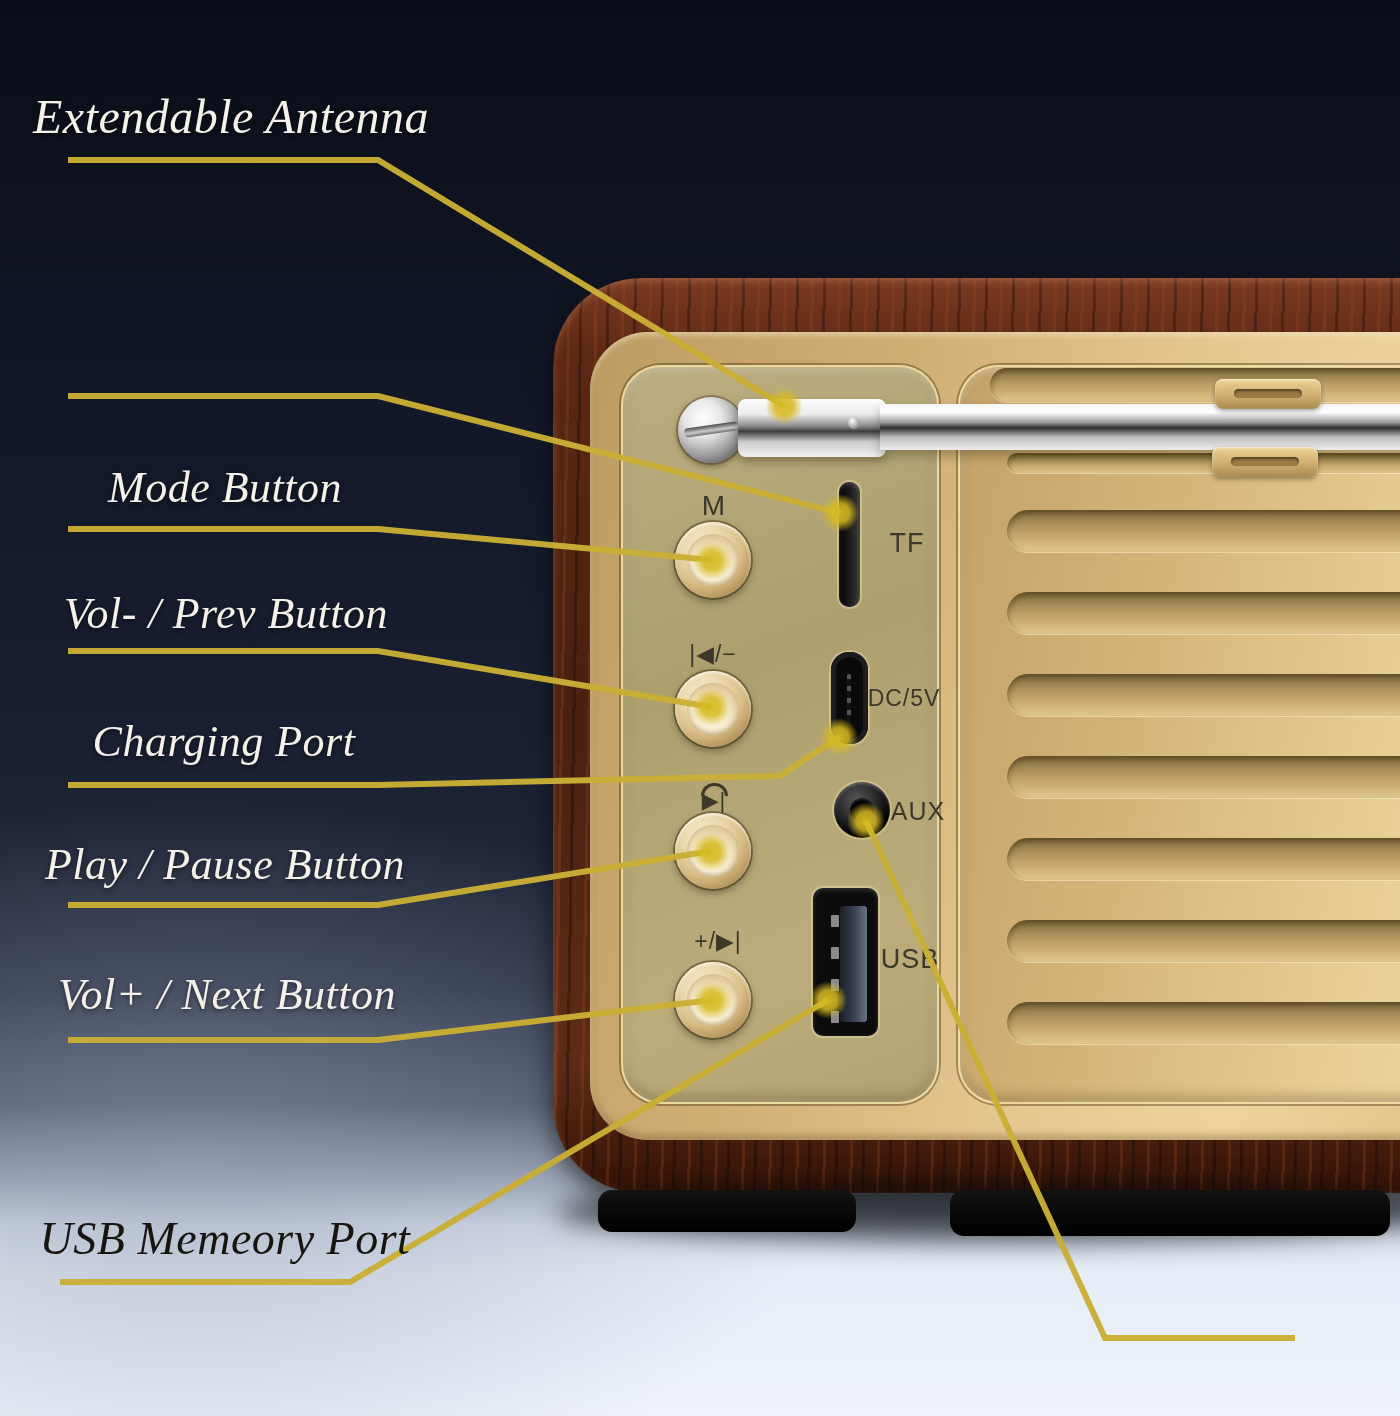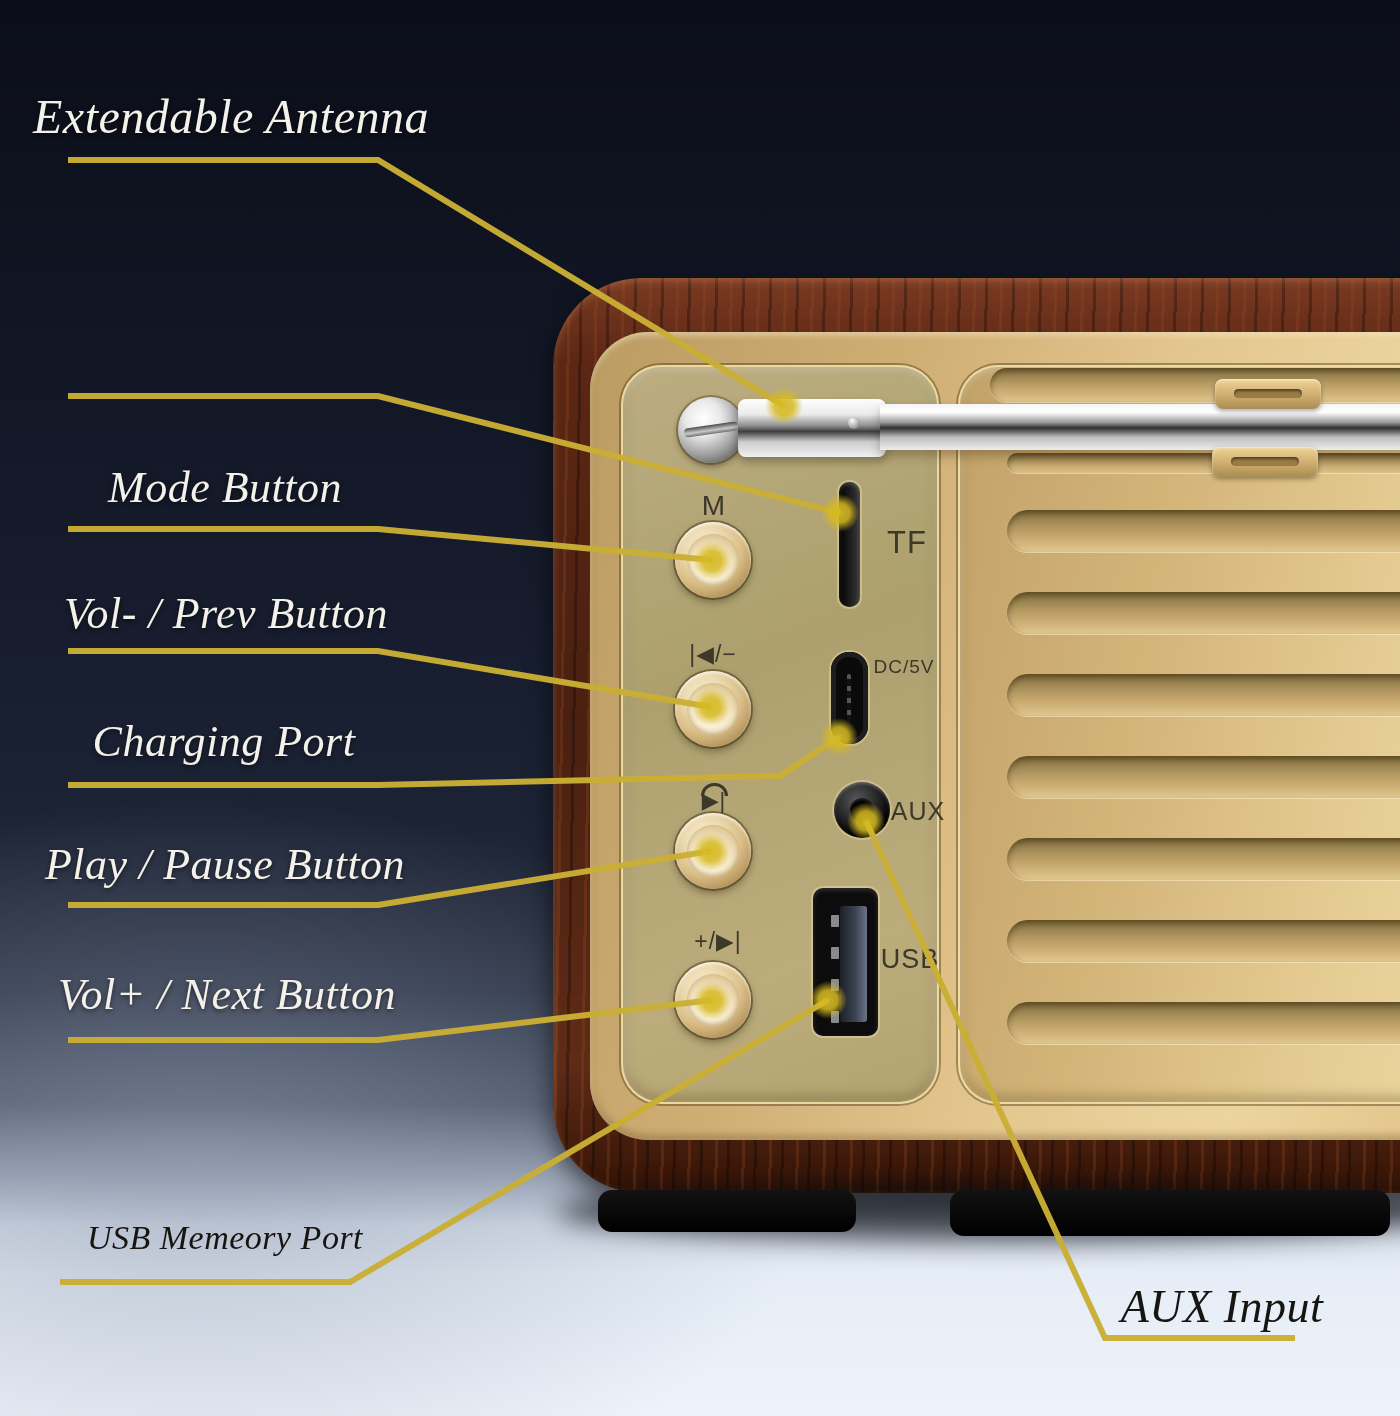--- a/index.html
+++ b/index.html
@@ -165,27 +165,27 @@
   <div class="abs screw"></div>
   <div class="abs ant-collar"></div>
   <div class="abs ant-rod"></div>
   <div class="abs clip" style="left:1215px;top:379px"></div>
   <div class="abs clip" style="left:1212px;top:447px"></div>
 
   <div class="abs mark" style="left:714px;top:506px;font-size:28px">M</div>
   <div class="abs gbtn" style="left:675px;top:522px"></div>
 
   <div class="abs tf-slot"></div>
-  <div class="abs mark" style="left:907px;top:543px;font-size:31px">TF</div>
+  <div class="abs mark" style="left:907px;top:543px;font-size:27px">TF</div>
 
   <div class="abs mark" style="left:713px;top:654px;font-size:23px">|◀/−</div>
   <div class="abs gbtn" style="left:675px;top:671px"></div>
 
   <div class="abs usbc"></div>
-  <div class="abs mark" style="left:904px;top:667px;font-size:19px">DC/5V</div>
+  <div class="abs mark" style="left:904px;top:698px;font-size:23px">DC/5V</div>
 
   <div class="pp-arc"></div>
   <div class="abs mark" style="left:714px;top:801px;font-size:22px">▶|</div>
   <div class="abs gbtn" style="left:675px;top:813px"></div>
 
   <div class="abs aux-jack"></div>
   <div class="abs mark" style="left:918px;top:811px;font-size:25px">AUX</div>
 
   <div class="abs mark" style="left:718px;top:941px;font-size:23px">+/▶|</div>
   <div class="abs gbtn" style="left:675px;top:962px"></div>
@@ -230,16 +230,15 @@
     <circle cx="712" cy="1001" r="19" fill="url(#dg)"></circle>
     <circle cx="828" cy="1000" r="19" fill="url(#dg)"></circle>
   </svg>
 
   <div class="abs co co-light" style="left:231px;top:116px;font-size:48px">Extendable Antenna</div>
   <div class="abs co co-light" style="left:225px;top:487px">Mode Button</div>
   <div class="abs co co-light" style="left:226px;top:613px">Vol- / Prev Button</div>
   <div class="abs co co-light" style="left:224px;top:741px">Charging Port</div>
   <div class="abs co co-light" style="left:225px;top:864px">Play / Pause Button</div>
   <div class="abs co co-light" style="left:227px;top:994px">Vol+ / Next Button</div>
-  <div class="abs co co-dark" style="left:225px;top:1238px;font-size:34px">USB Memeory Port</div>
-  <div class="abs co co-dark" style="left:1222px;top:1306px;font-size:46px">AUX Input</div>
+  <div class="abs co co-dark" style="left:225px;top:1238px;font-size:46px">USB Memeory Port</div>
 
 </div>
 
 </body></html>

